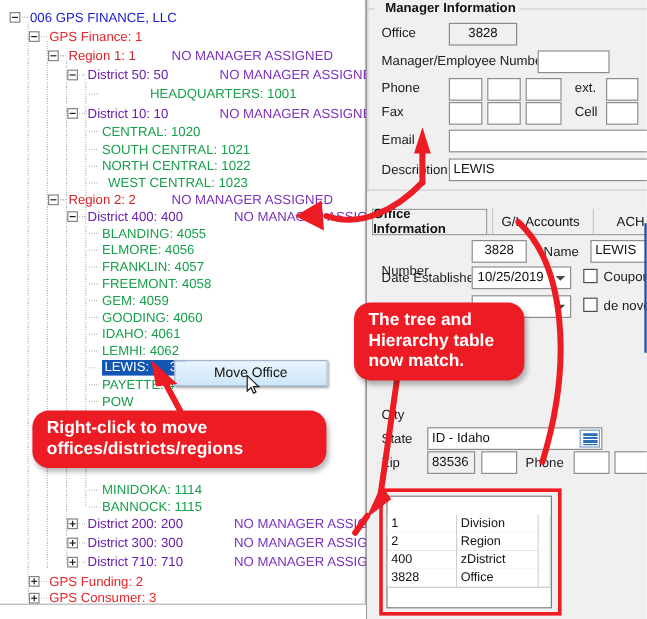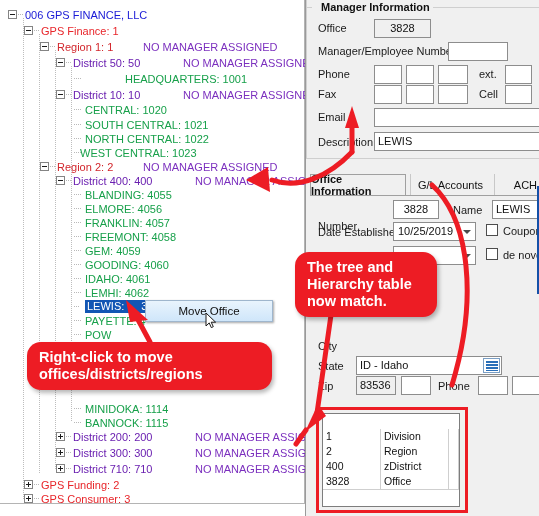--- a/index.html
+++ b/index.html
@@ -201,21 +201,21 @@
           <div class="tnode" style="left: 72px; top: 118px;">
             <span class="dash" style="left: 2px; width: 8px;"></span>
             <span class="lbl c-off" style="position: absolute; left: 13px; top: 0px;">SOUTH CENTRAL: 1021</span>
           </div>
           <div class="tnode" style="left: 72px; top: 132px;">
             <span class="dash" style="left: 2px; width: 8px;"></span>
             <span class="lbl c-off" style="position: absolute; left: 13px; top: 0px;">NORTH CENTRAL: 1022</span>
           </div>
           <div class="tnode" style="left: 72px; top: 146px;">
             <span class="dash" style="left: 2px; width: 8px;"></span>
-            <span class="lbl c-off" style="position: absolute; left: 8px; top: 0px; text-align: center;">WEST CENTRAL: 1023</span>
+            <span class="lbl c-off" style="position: absolute; left: 18px; top: 0px; text-align: center;">WEST CENTRAL: 1023</span>
           </div>
           <div class="tnode" style="left: 40px; top: 160px;">
             <span class="exp" style="left: 0px;"></span>
             <span class="dash" style="left: 10px;"></span>
             <span class="lbl c-reg" style="position: absolute; left: 17px; top: 0px;">Region 2:  2</span>
             <span class="lbl c-nma" style="position: absolute; left: 103px; top: 0px;">NO MANAGER ASSIGNED</span>
           </div>
           <div class="tnode" style="left: 56px; top: 174px;">
             <span class="exp" style="left: 0px;"></span>
             <span class="dash" style="left: 10px;"></span>

